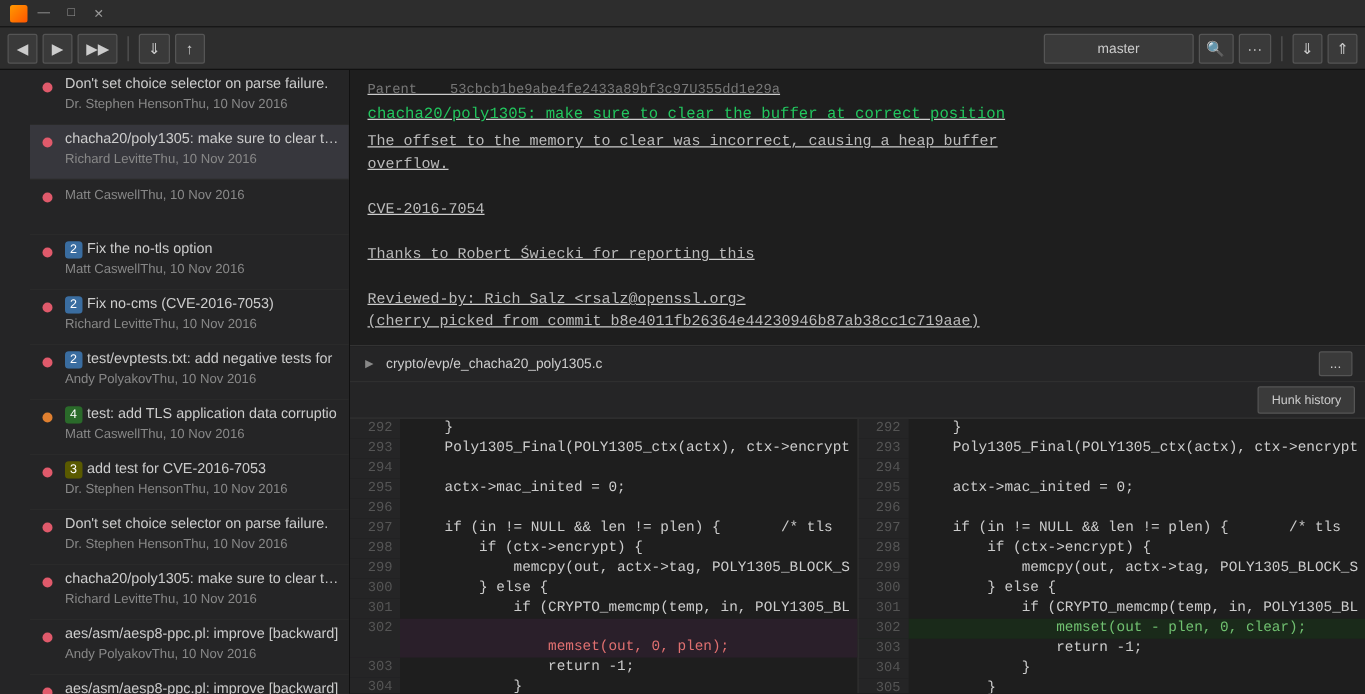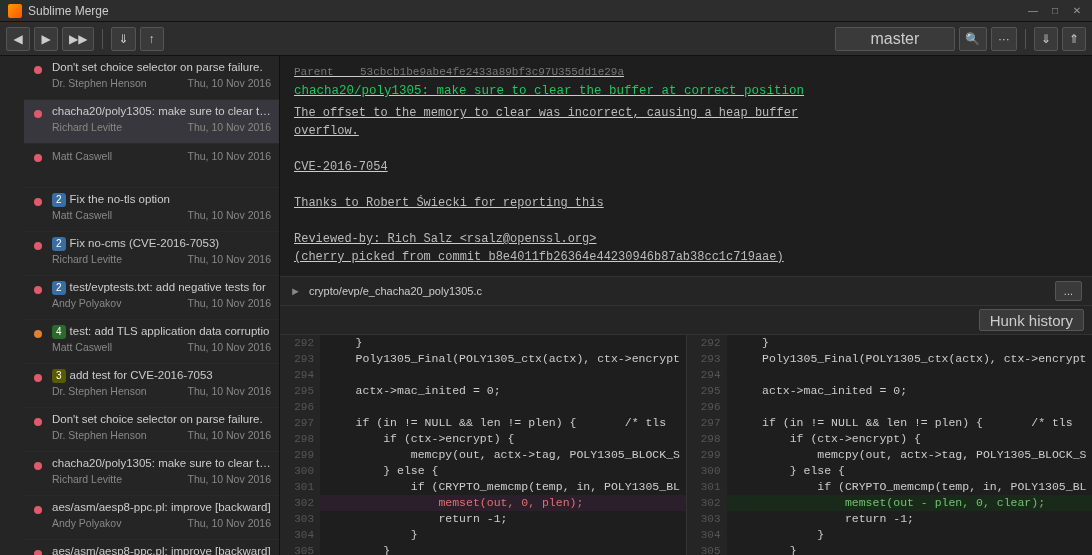--- a/index.html
+++ b/index.html
@@ -84,21 +84,21 @@
     .toolbar-spacer { flex: 1; }
     .toolbar-branch {
       background: #3a3a3a;
       border: 1px solid #555;
       color: #ccc;
       height: 24px;
       padding: 0 16px;
       display: flex;
       align-items: center;
       justify-content: center;
-      font-size: 16px;
+      font-size: 11px;
       min-width: 120px;
       border-radius: 2px;
     }
     .toolbar-search-btn {
       background: #3a3a3a;
       border: 1px solid #555;
       color: #ccc;
       height: 24px;
       width: 28px;
       display: flex;
@@ -167,21 +167,20 @@
       color: #ccc;
       line-height: 1.3;
       white-space: nowrap;
       overflow: hidden;
       text-overflow: ellipsis;
     }
     .commit-meta {
       font-size: 10.5px;
       color: #888;
       display: flex;
-      justify-content: space-between;
       margin-top: 2px;
     }
 
     
     #content {
       flex: 1;
       display: flex;
       flex-direction: column;
       background: #1e1e1e;
       overflow: hidden;
@@ -255,21 +254,21 @@
     .diff-hunk-history-btn {
       background: #3a3a3a;
       border: 1px solid #555;
       color: #ccc;
       height: 22px;
       padding: 0 10px;
       display: flex;
       align-items: center;
       justify-content: center;
       cursor: pointer;
-      font-size: 15px;
+      font-size: 10px;
       border-radius: 2px;
     }
 
     .diff-controls {
       display: flex;
       justify-content: flex-end;
       padding: 3px 8px;
       background: #252526;
       border-bottom: 1px solid #333;
       gap: 6px;
@@ -309,30 +308,29 @@
       font-size: 11px;
       user-select: none;
     }
     .diff-line-code {
       padding-left: 8px;
       color: #ccc;
       white-space: pre;
       flex: 1;
     }
     .diff-line.modified { background: #2a1f2a; }
-    .diff-line.modified .diff-line-code { color: #e07070; }
+    .diff-line.modified .diff-line-code { color: #e07070; margin-top: 15px; }
     .diff-line.modified-new { background: #1a2a1a; }
     .diff-line.modified-new .diff-line-code { color: #70c070; }
   </style>
 </head>
 <body>
 
 <div id="title-bar">
   <div class="app-icon"></div>
-  <span class="title-text">Sublime Merge</span>
   <div class="window-controls">
     <div class="win-btn">—</div>
     <div class="win-btn">□</div>
     <div class="win-btn">✕</div>
   </div>
 </div>
 
 <div id="toolbar">
   <div class="toolbar-btn">◀</div>
   <div class="toolbar-btn">▶</div>

